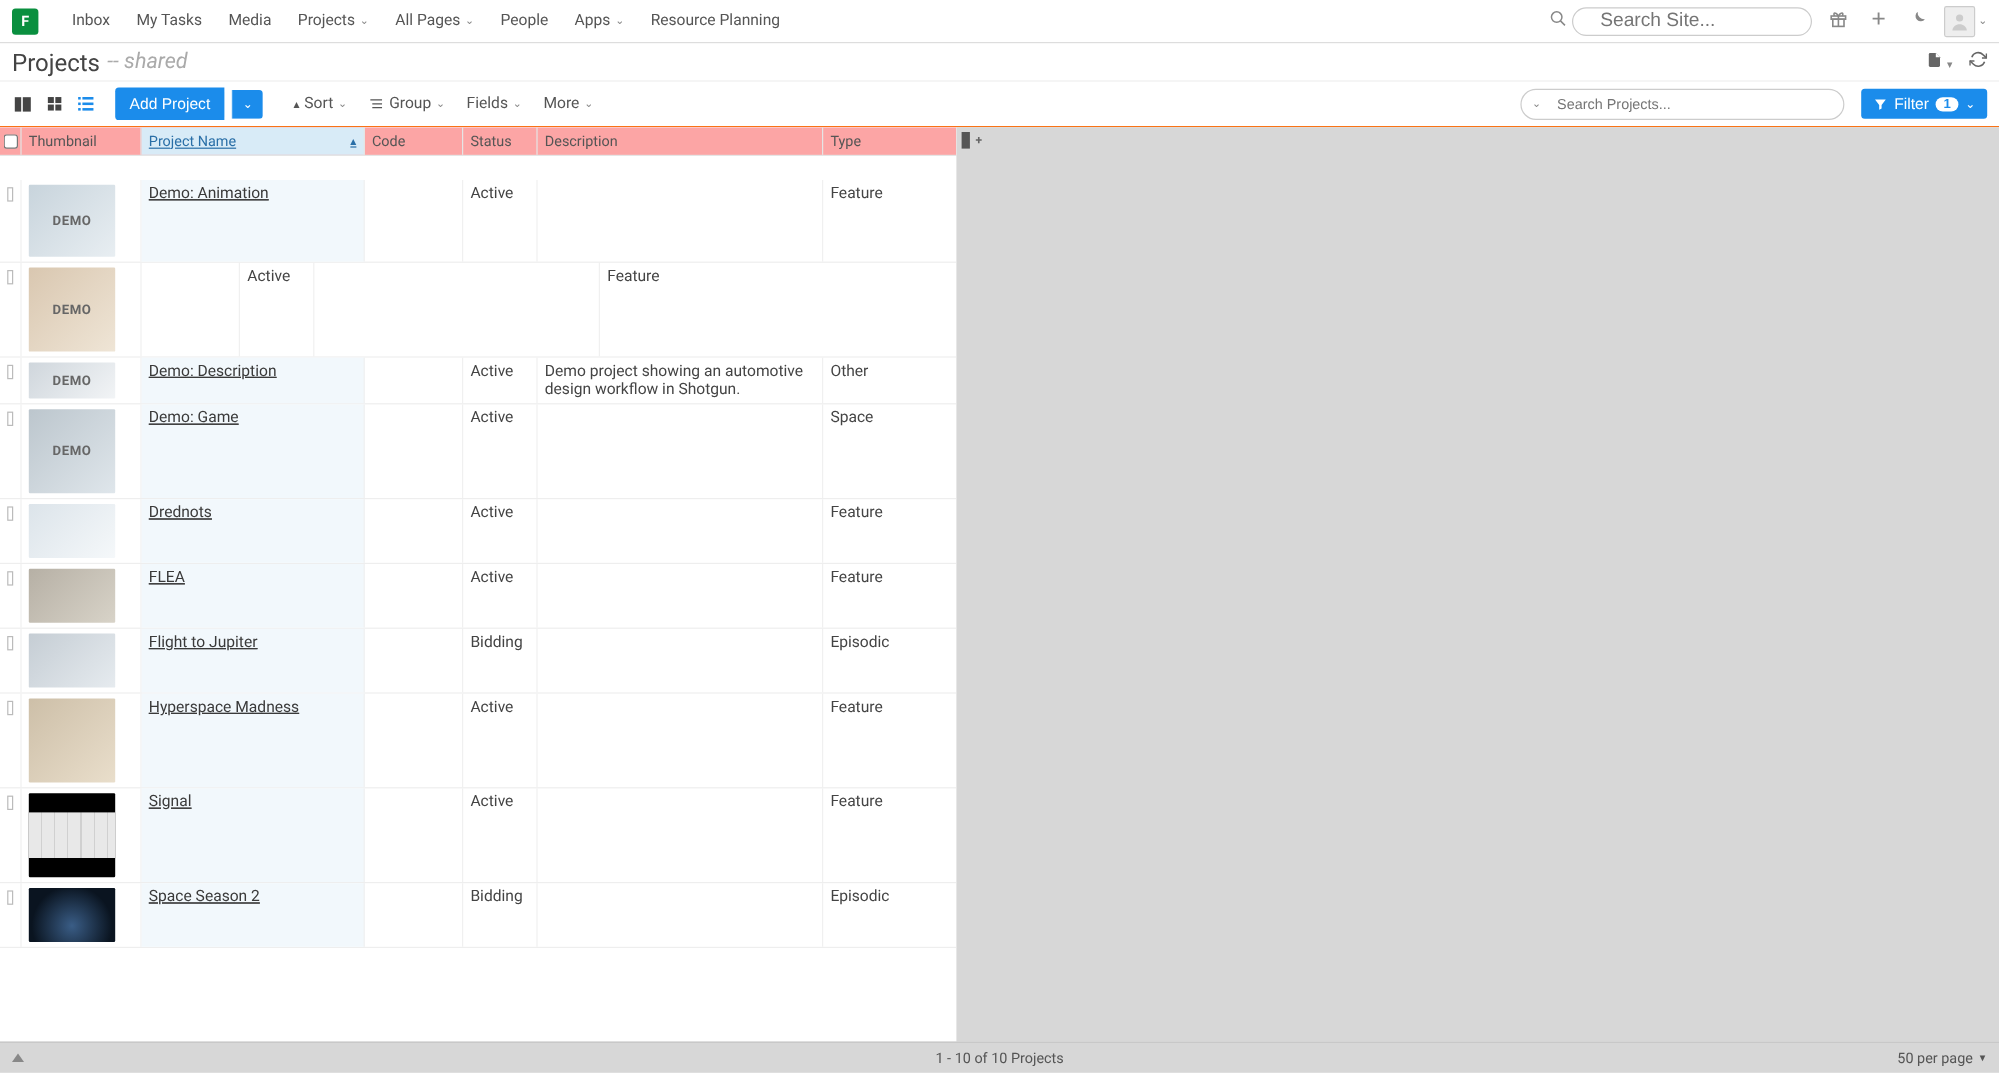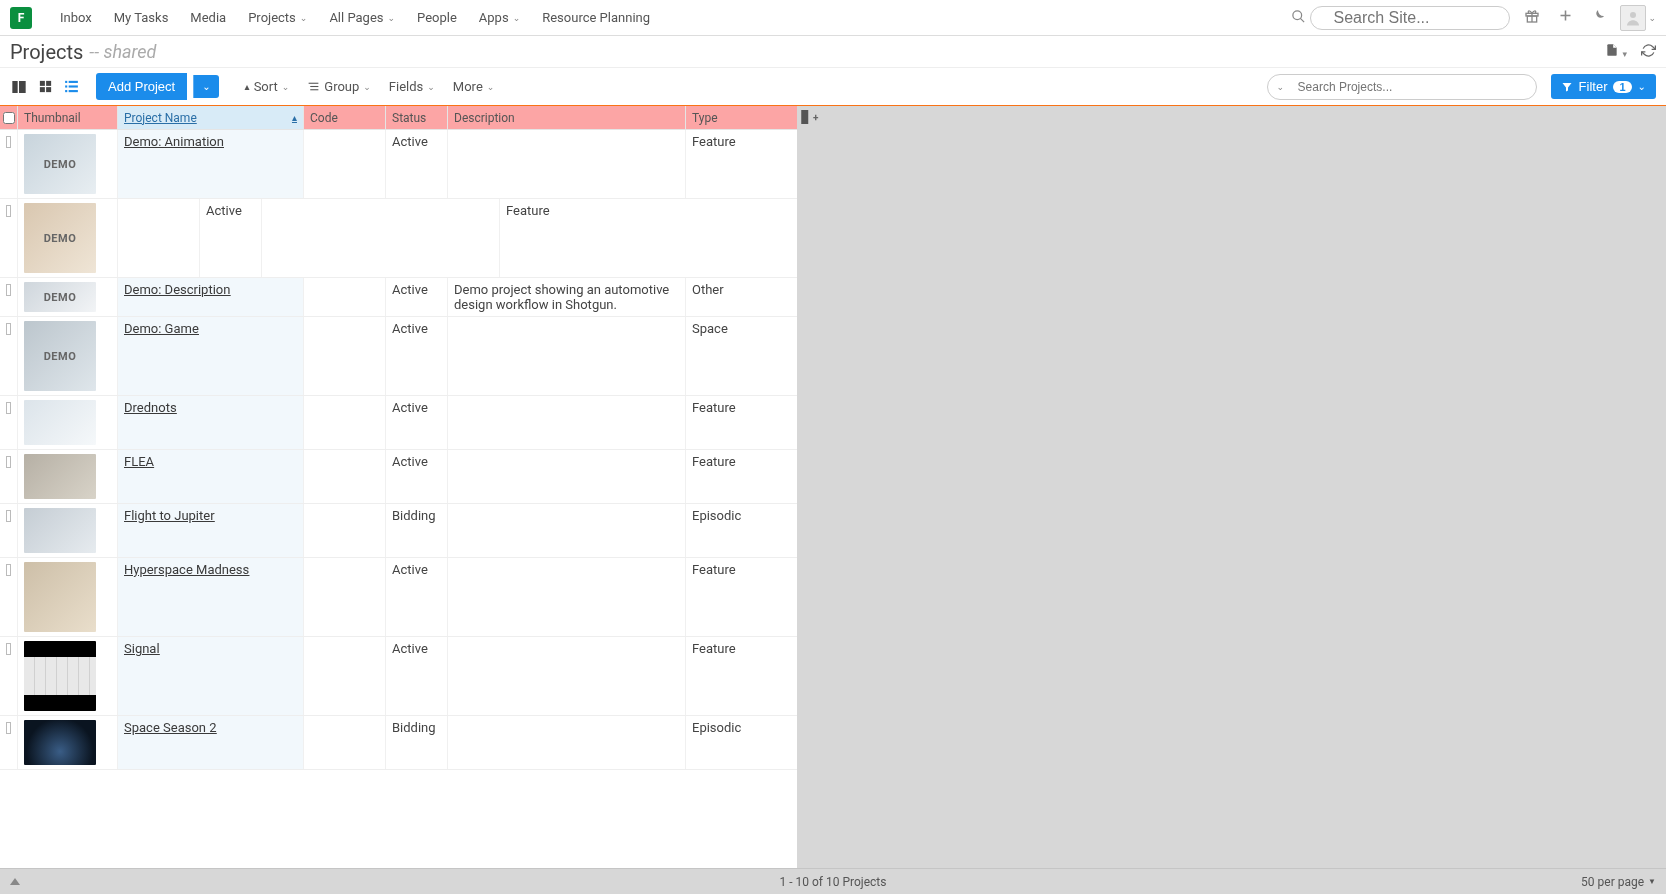--- a/index.html
+++ b/index.html
@@ -55,21 +55,21 @@
 .th .sortarrow { margin-left: auto; font-size: 10px; color: #2a6fa7; }
 
 .col-check { width: 18px; flex: none; justify-content: center; }
 .col-thumb { width: 100px; flex: none; }
 .col-name { width: 186px; flex: none; text-decoration: underline; }
 .col-code { width: 82px; flex: none; }
 .col-status { width: 62px; flex: none; }
 .col-desc { width: 238px; flex: none; }
 .col-type { width: 85px; flex: none; border-right: none; }
 
-.tbody { overflow-y: auto; height: calc(100% - 24px); }
+.tbody { overflow-y: auto; height: calc(100% - 24px); margin-top: 20px; }
 .trow { display: flex; border-bottom: 1px solid #eee; font-size: 13px; color: #444; }
 .td { padding: 4px 6px; border-right: 1px solid #f0f0f0; overflow: hidden; }
 .td.col-check { display:flex; align-items:flex-start; justify-content:center; padding-top:6px; }
 .td.col-name { background: #f2f8fc; }
 .td.col-type { border-right: none; }
 .rowicon { width:12px; height:12px; border:1px solid #bbb; display:inline-block; background:linear-gradient(#fff,#fff); position:relative;}
 .rowicon::before{content:""; position:absolute; left:2px; right:2px; top:2px; height:1px; background:#bbb;}
 .rowicon::after{content:""; position:absolute; left:2px; right:2px; top:5px; height:1px; background:#bbb; box-shadow:0 3px 0 #bbb;}
 
 .thumb { width: 72px; height: auto; display: block; background: #d0d8e0; position: relative; overflow: hidden; border-radius: 1px; }

